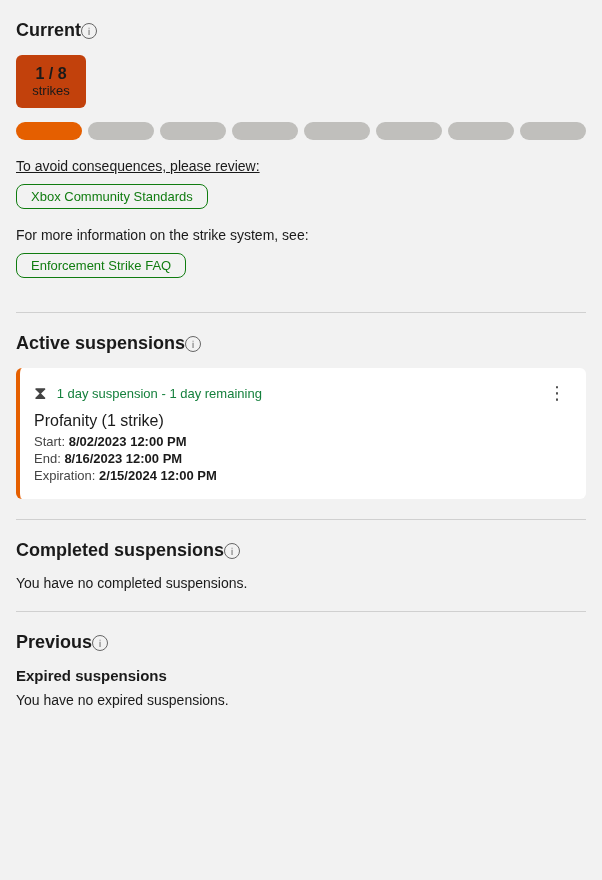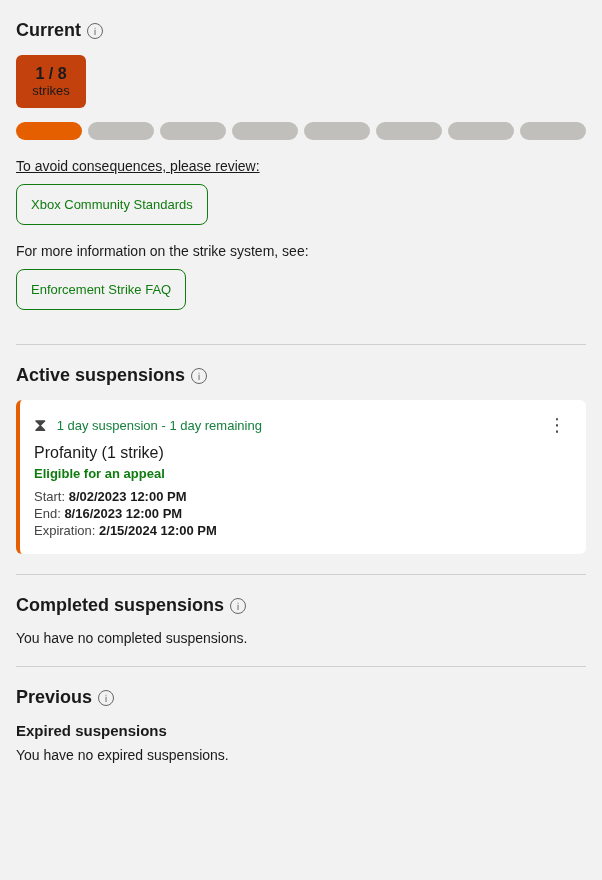--- a/index.html
+++ b/index.html
@@ -18,21 +18,20 @@
     }
 
     .page-container {
       padding: 20px 16px;
     }
 
     
     .section-header {
       display: flex;
       align-items: center;
-      gap: 6px;
       font-size: 18px;
       font-weight: 600;
       margin-bottom: 14px;
       color: #1a1a1a;
     }
 
     .info-icon {
       display: inline-flex;
       align-items: center;
       justify-content: center;
@@ -88,21 +87,21 @@
     
     .review-text {
       font-size: 14px;
       color: #1a1a1a;
       margin-bottom: 10px;
       text-decoration: underline;
     }
 
     .link-button {
       display: inline-block;
-      padding: 12px 14px;
+      padding: 4px 14px;
       border: 1.5px solid #107c10;
       border-radius: 8px;
       color: #107c10;
       font-size: 13px;
       background: transparent;
       cursor: pointer;
       text-decoration: none;
       margin-bottom: 14px;
     }
 
@@ -261,21 +260,20 @@
 
   <div class="suspension-card">
     <div class="suspension-card-header">
       <div class="suspension-card-left">
         <span class="hourglass-icon">⧗</span>
         <span class="suspension-duration">1 day suspension - 1 day remaining</span>
       </div>
       <button class="more-options-button">⋮</button>
     </div>
     <div class="suspension-title">Profanity (1 strike)</div>
-    <div class="suspension-appeal">Eligible for an appeal</div>
     <div class="suspension-detail">
       <span class="label">Start:</span>
       <span class="value">8/02/2023 12:00 PM</span>
     </div>
     <div class="suspension-detail">
       <span class="label">End:</span>
       <span class="value">8/16/2023 12:00 PM</span>
     </div>
     <div class="suspension-detail">
       <span class="label">Expiration:</span>

